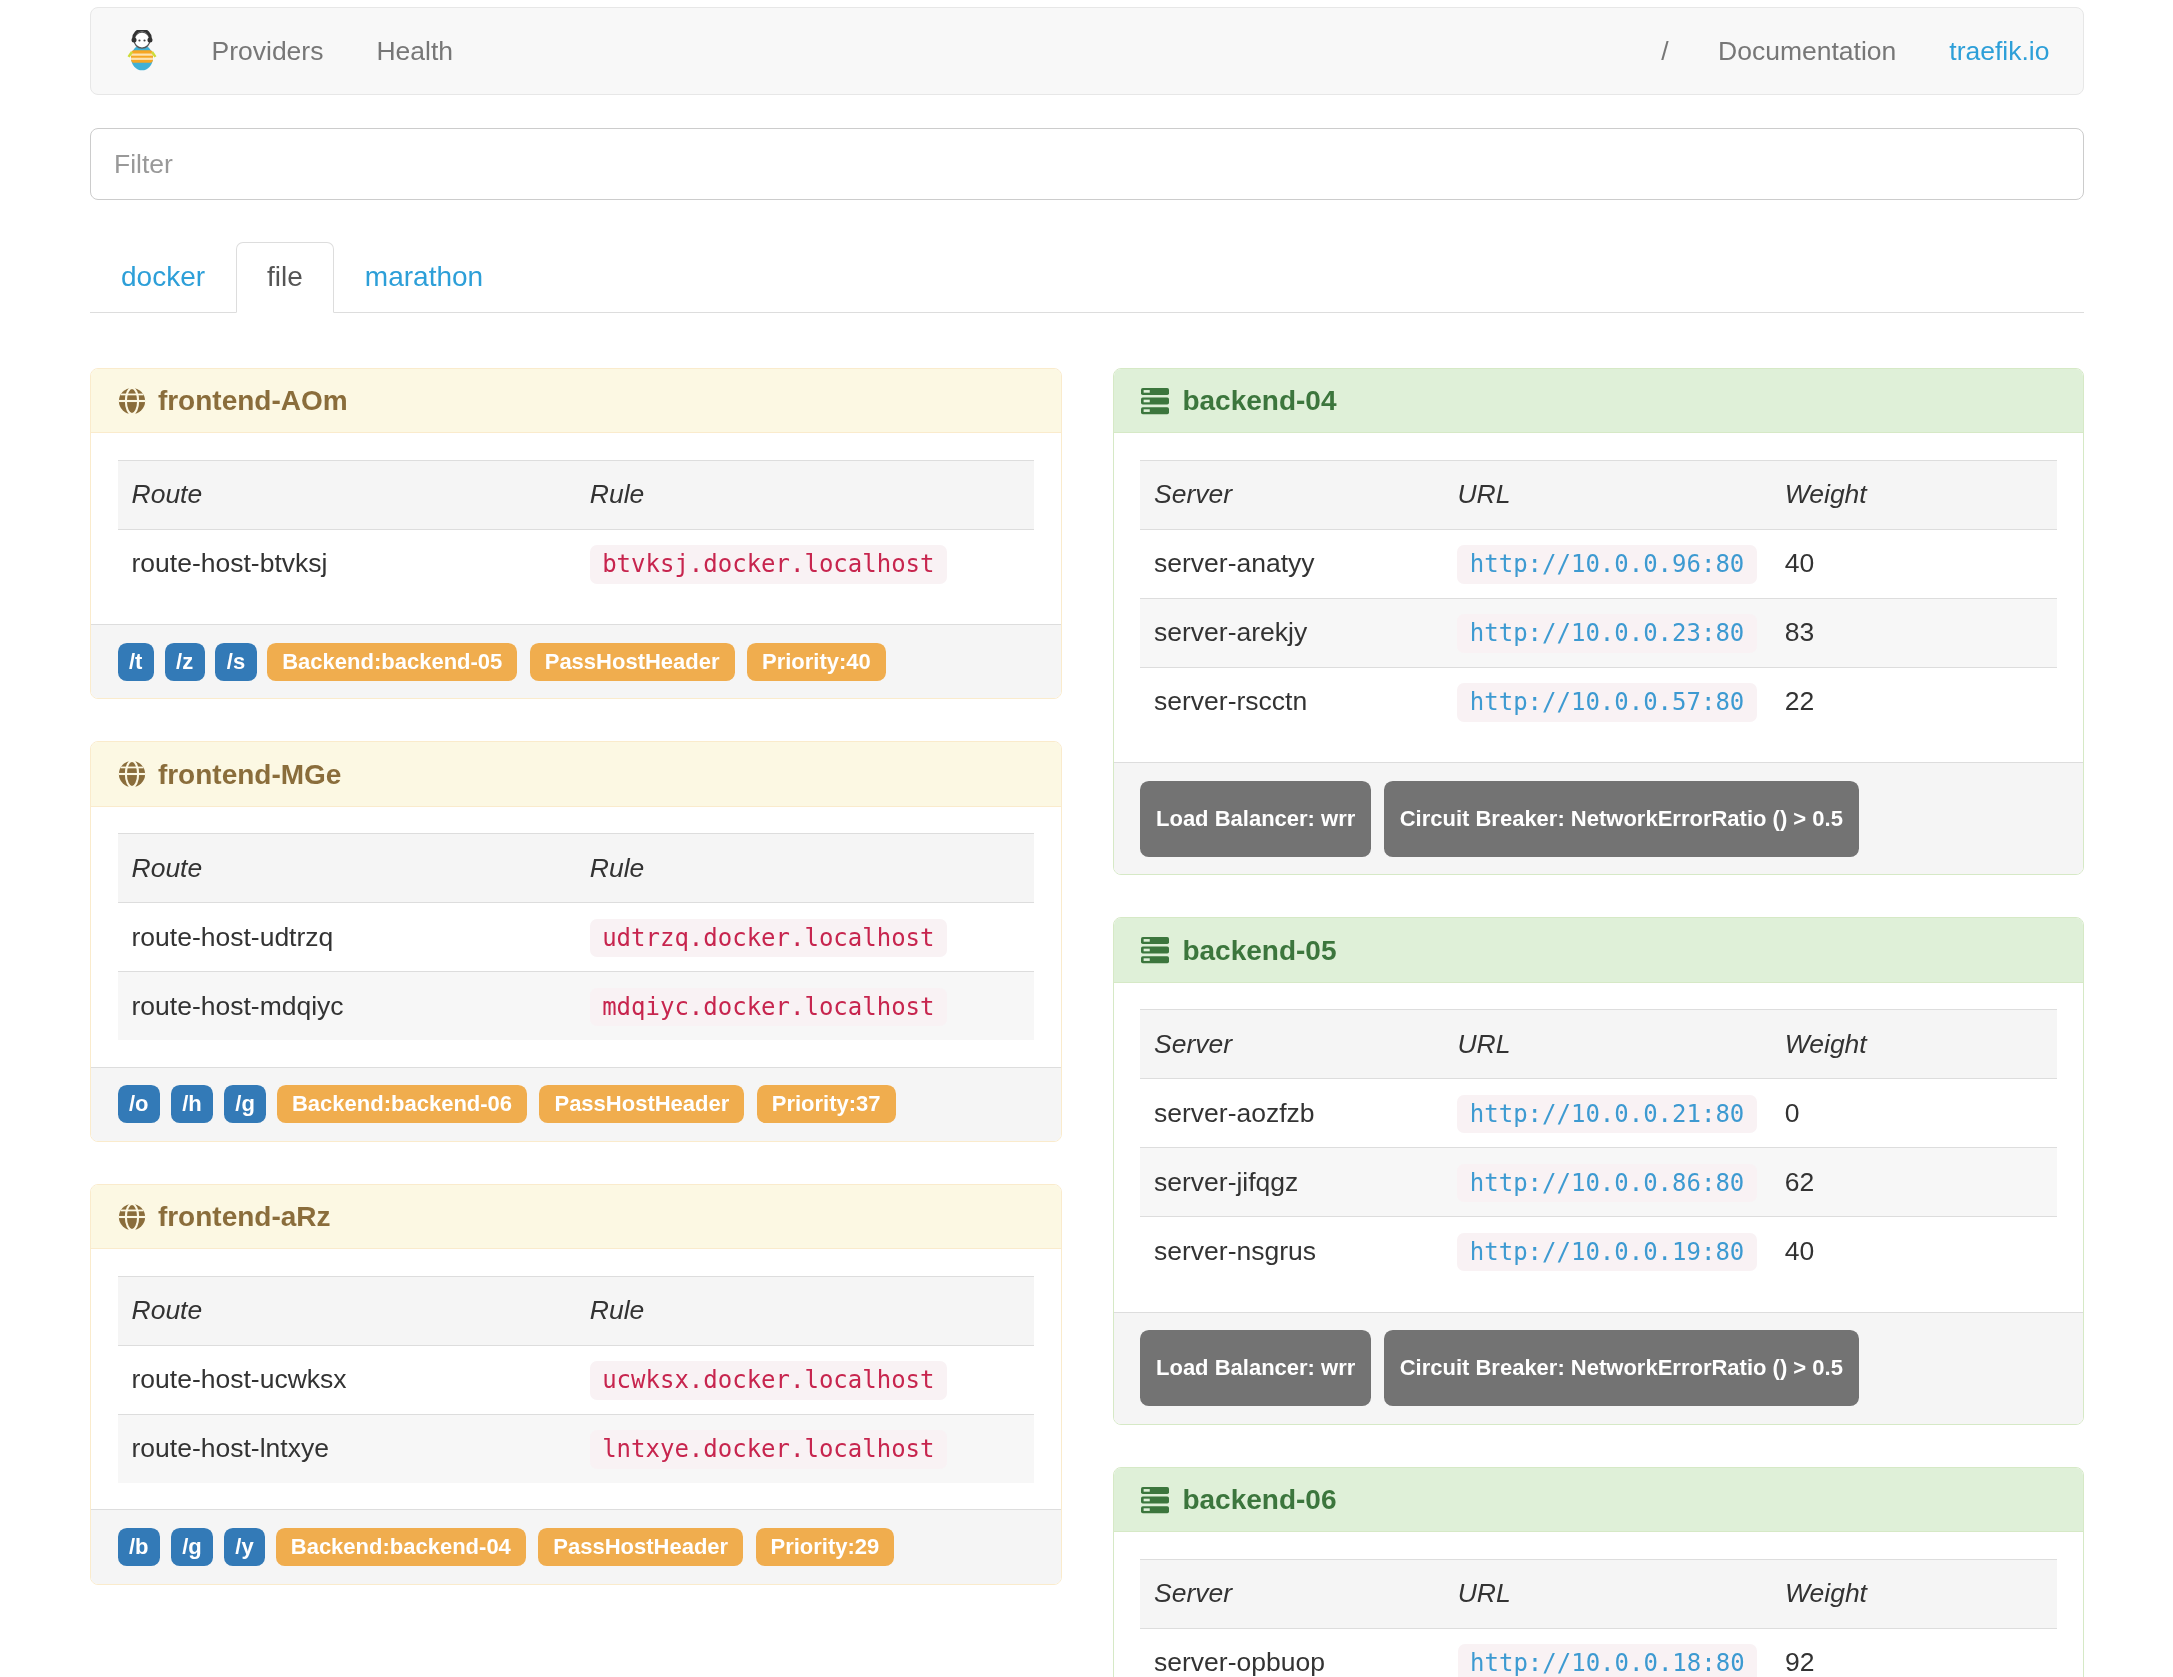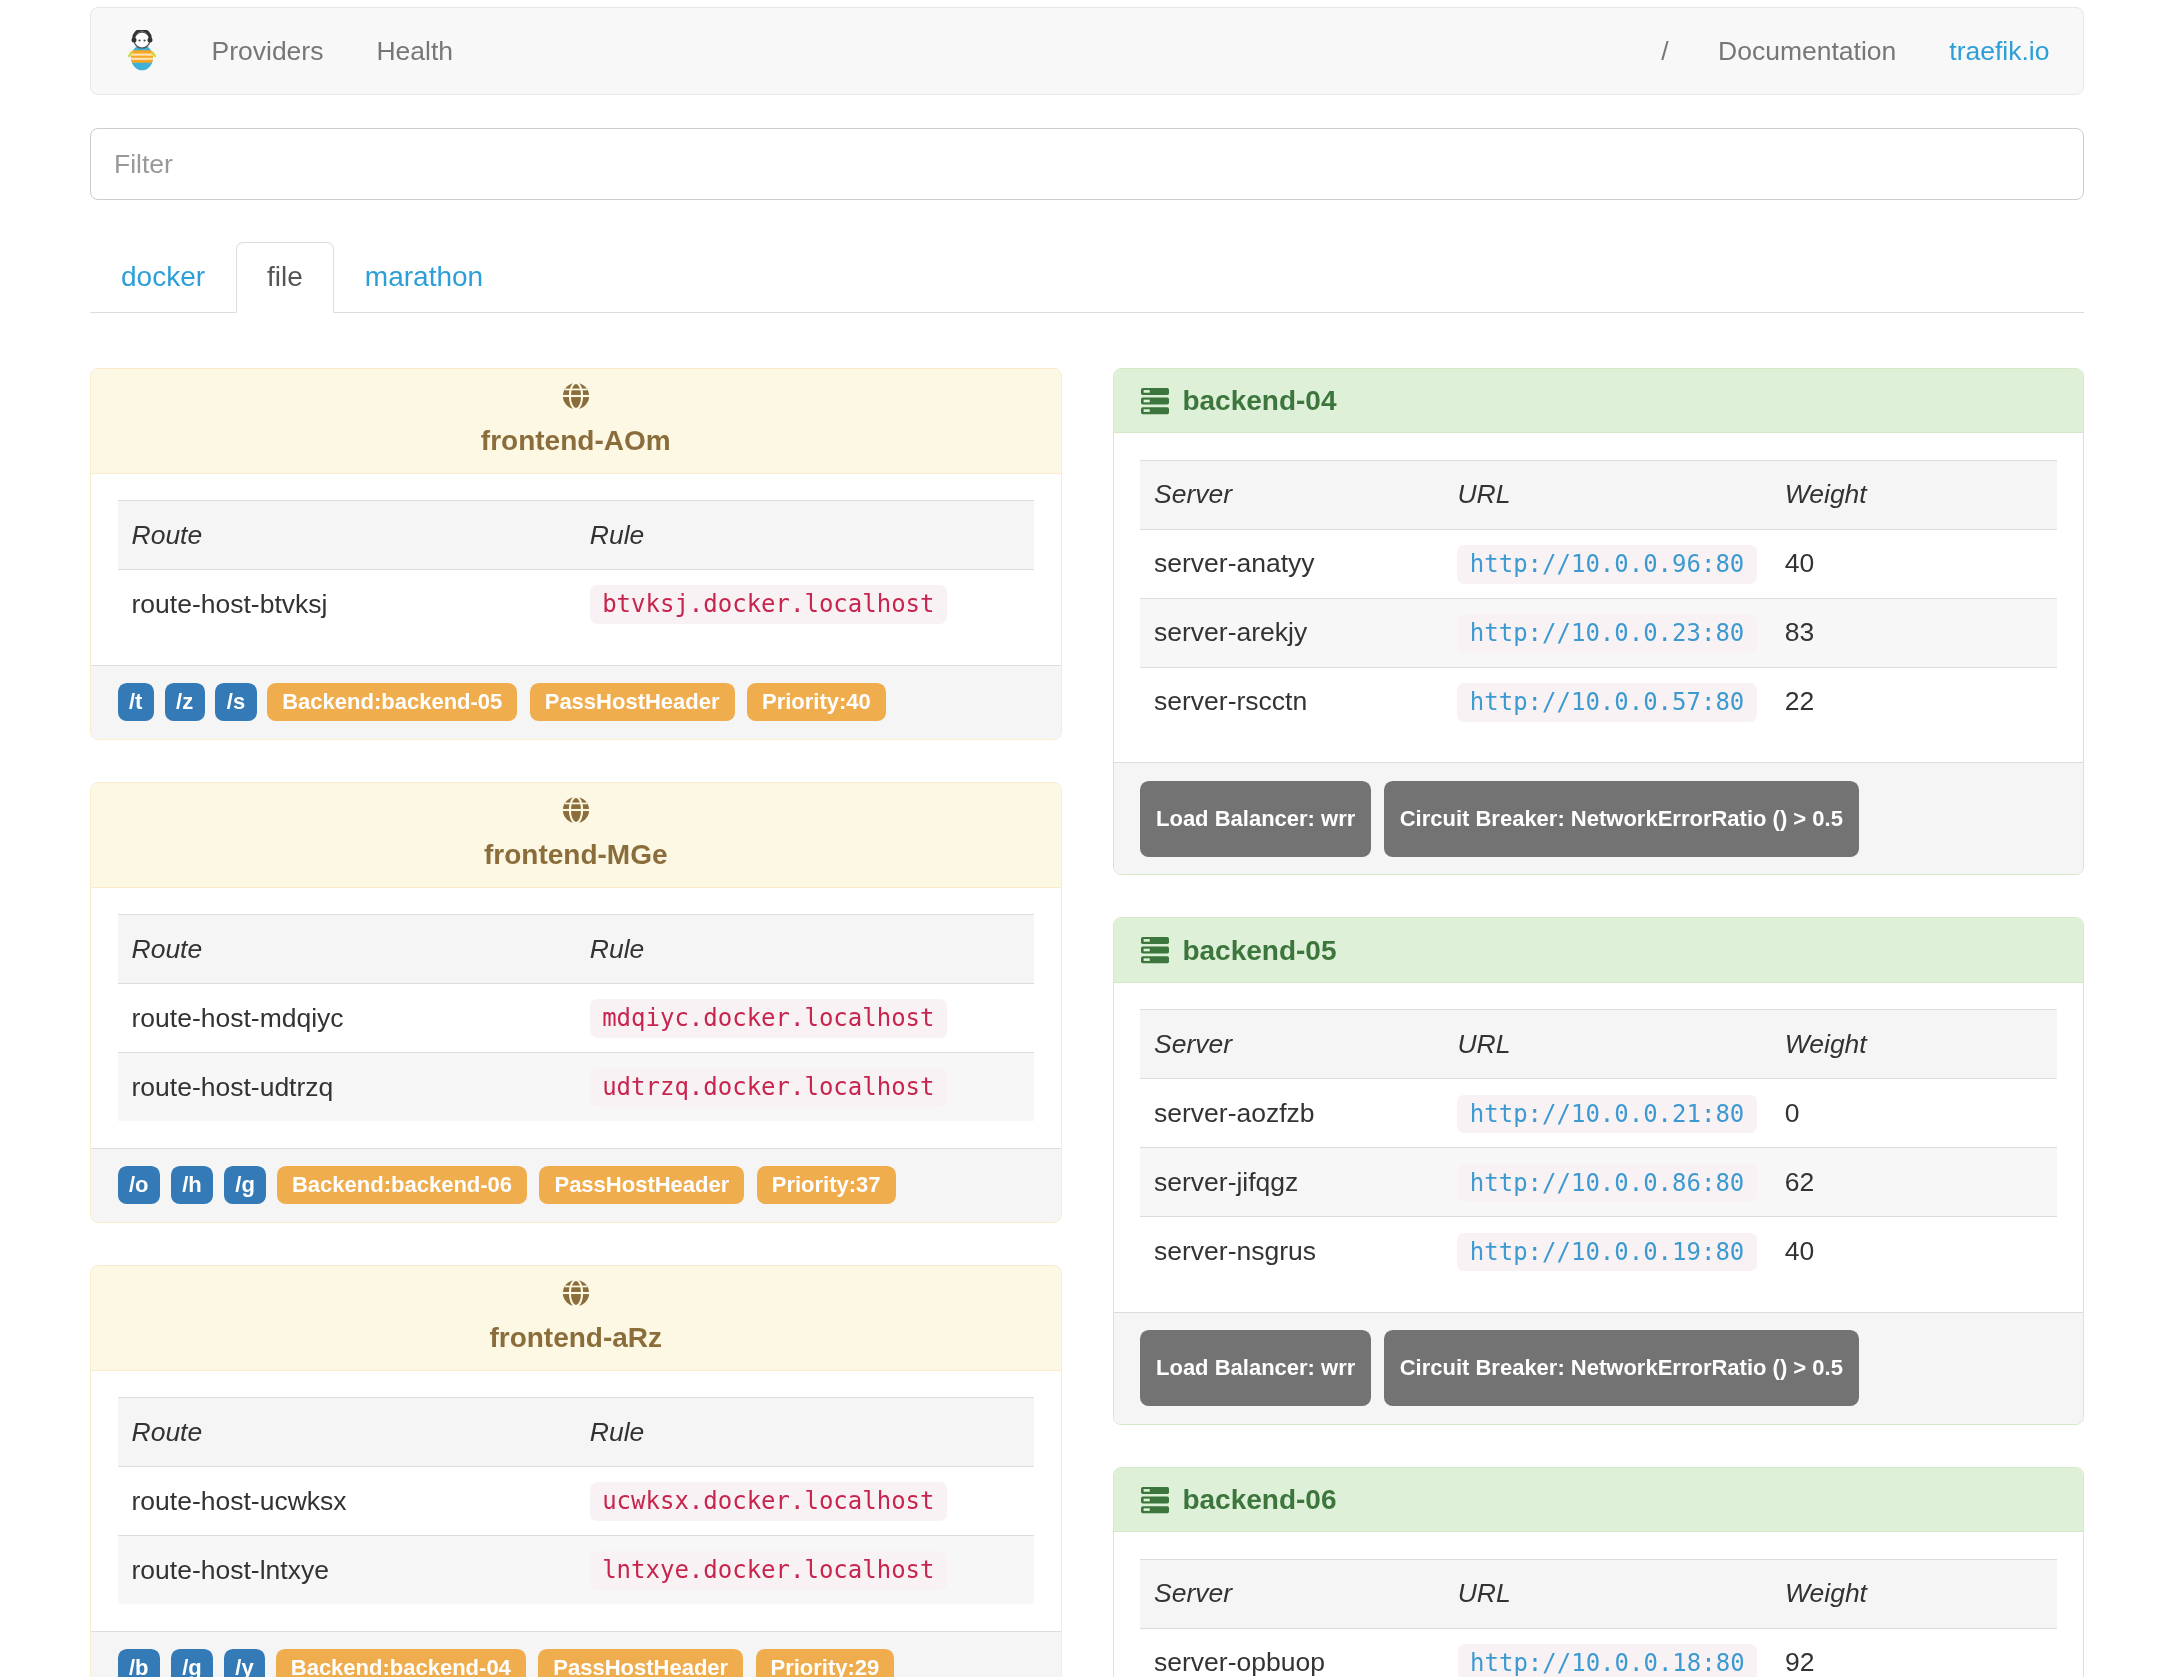--- a/index.html
+++ b/index.html
@@ -34,21 +34,21 @@
   .content { margin: 55px 90px 0; display:grid; grid-template-columns: 1fr 1fr;
     column-gap: 51px; row-gap: 0; align-items:start; }
   .col { display:flex; flex-direction:column; }
 
   
   .panel { border:0.9px solid; border-radius:8px; margin-bottom:42px; background:#fff; }
   .panel-heading { padding: 13.2px 26.5px; border-bottom:0.9px solid; font-size:28px;
     font-weight:bold; display:flex; align-items:center; gap: 12.4px;
     border-radius: 7px 7px 0 0; line-height:37px; }
   .panel.warning { border-color:#faebcc; }
-  .panel.warning .panel-heading { background:#fcf8e3; color:#8a6d3b; border-bottom-color:#faebcc;flex-direction:column; }
+  .panel.warning .panel-heading { background:#fcf8e3; color:#8a6d3b; border-bottom-color:#faebcc; }
   .panel.success { border-color:#d6e9c6; }
   .panel.success .panel-heading { background:#dff0d8; color:#3c763d; border-bottom-color:#d6e9c6; }
   .panel-body { padding: 26.5px; }
   .panel-footer { background:#f5f5f5; border-top:0.9px solid #ddd; padding: 17.6px 26.5px;
     border-radius: 0 0 7px 7px; display:flex; align-items:center; flex-wrap:wrap; }
 
   
   table { width:100%; border-collapse: collapse; }
   th { font-size:26.5px; font-style:italic; font-weight:400; text-align:left;
     background:#f5f5f5; border-top:0.9px solid #ddd; border-bottom:1.8px solid #ddd;
@@ -172,26 +172,26 @@
       <div class="panel-body">
         <table class="t2">
           <thead>
               <tr>
             <th>Route</th>
             <th>Rule</th>
           </tr>
             </thead>
           <tbody>
             <tr>
+              <td>route-host-udtrzq</td>
+              <td><code class="rule">udtrzq.docker.localhost</code></td>
+            </tr>
+            <tr>
               <td>route-host-mdqiyc</td>
               <td><code class="rule">mdqiyc.docker.localhost</code></td>
-            </tr>
-            <tr>
-              <td>route-host-udtrzq</td>
-              <td><code class="rule">udtrzq.docker.localhost</code></td>
             </tr>
           </tbody>
         </table>
       </div>
       <div class="panel-footer">
         <span class="chip blue">/o</span>
         <span class="chip blue">/h</span>
         <span class="chip blue">/g</span>
         <span class="chip orange">Backend:backend-06</span>
         <span class="chip orange">PassHostHeader</span>

